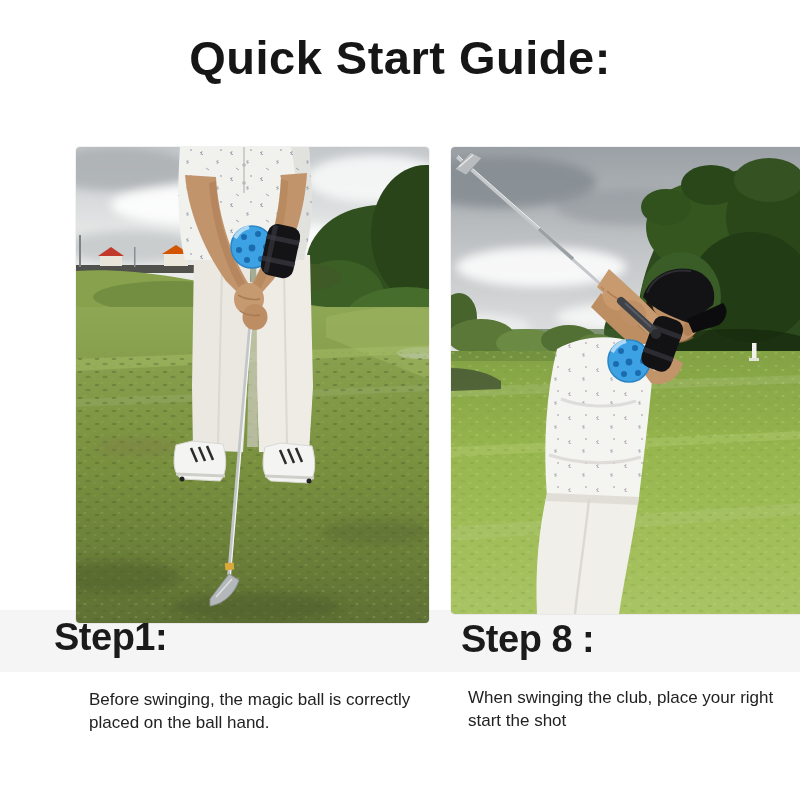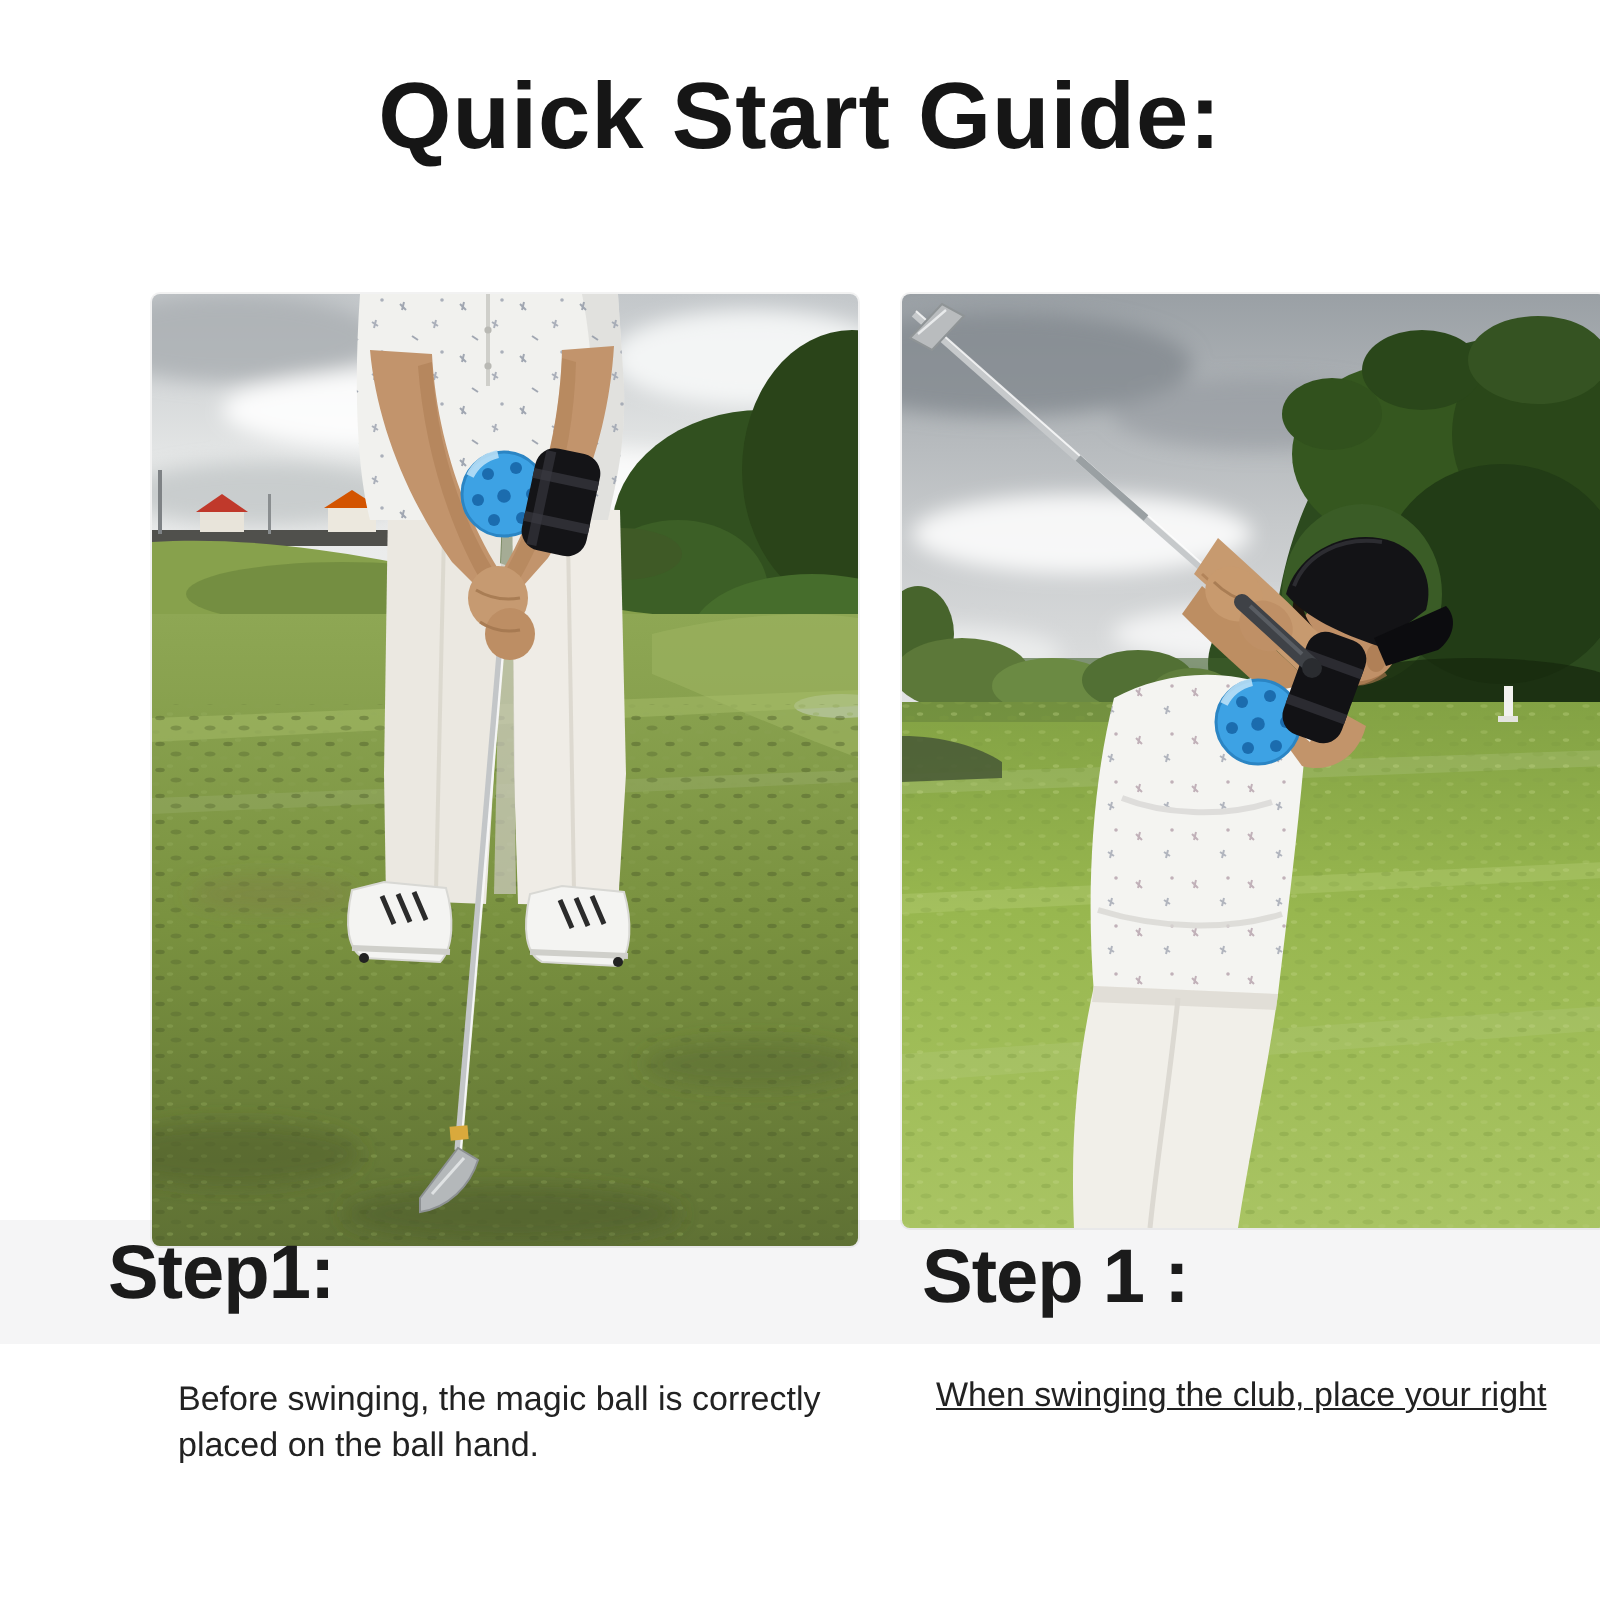--- a/index.html
+++ b/index.html
@@ -10,21 +10,21 @@
   .label-band{position:absolute;left:0;top:610px;width:800px;height:62px;background:#f5f5f6;}
   .photo{position:absolute;border-radius:4px;overflow:hidden;box-shadow:0 0 0 1px rgba(0,0,0,0.05);}
   .p1{left:36px;top:131px;width:353px;height:476px;}
   .p2{left:411px;top:131px;width:352px;height:467px;}
   .photo svg{display:block;width:100%;height:100%;}
   .step-label{position:absolute;margin:0;font-size:38px;font-weight:700;color:#1b1b1b;letter-spacing:-0.5px;}
   .s1{left:54px;top:616px;}
   .s2{left:461px;top:618px;}
   .caption{position:absolute;margin:0;font-size:17px;line-height:23px;color:#222222;}
   .c1{left:50px;top:688px;width:360px;margin-left:39px;}
-  .c2{left:468px;top:686px;width:330px;text-decoration:underline;}
+  .c2{left:468px;top:686px;width:330px;}
   .cap-line{display:block;}
 </style>
 </head>
 <body>
 
 <div class="canvas">
 
   <h1 class="title">Quick Start Guide:</h1>
 
   <div class="label-band"></div>
@@ -333,19 +333,20 @@
           </g>
 
           <g>
             <line x1="170" y1="154" x2="205" y2="186" stroke="#3f4247" stroke-width="8" stroke-linecap="round"></line>
             <line x1="174" y1="156" x2="200" y2="180" stroke="#595d63" stroke-width="2"></line>
             <circle cx="205" cy="187" r="5" fill="#2a2c30"></circle>
           </g>
         </g>
       </svg>
     </figure>
-    <h2 class="step-label s2">Step 1 :</h2>
+    <h2 class="step-label s2">Step 8 :</h2>
     <p class="caption c2">
       <span class="cap-line">When swinging the club, place your right</span>
+      <span class="cap-line">start the shot</span>
     </p>
   </section>
 
 </div>
 
 </body></html>

